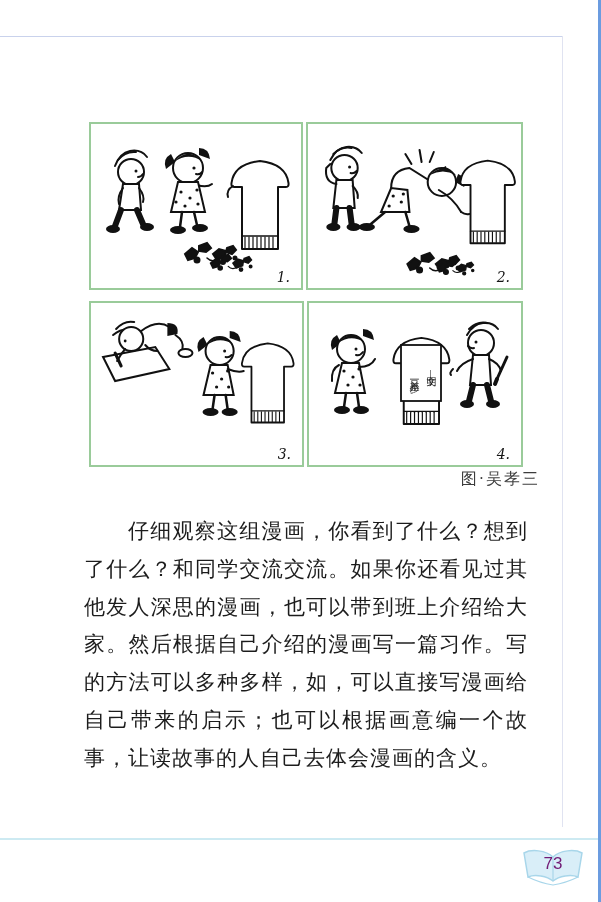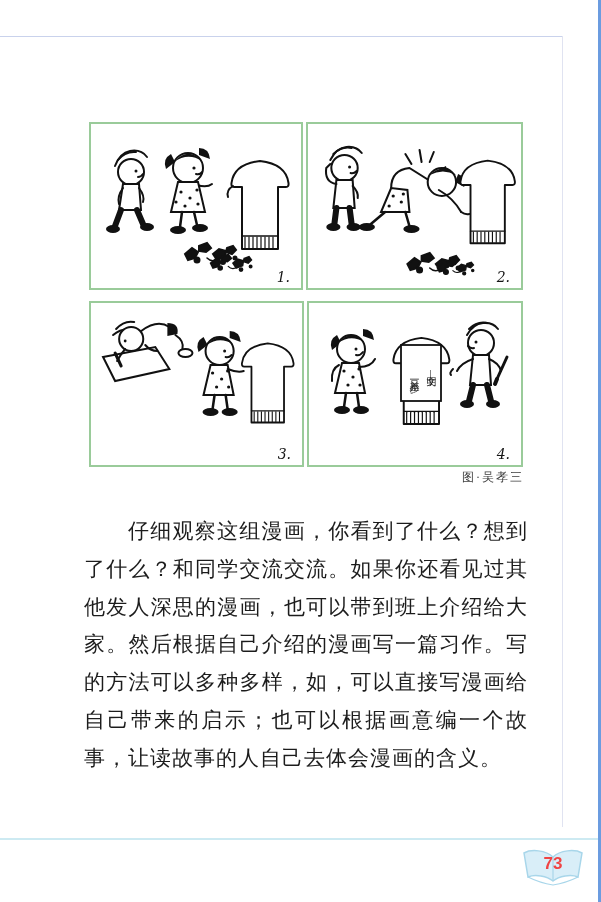--- a/index.html
+++ b/index.html
@@ -37,40 +37,40 @@
   .sign-text {
     position:absolute; left:93px; top:44px; width:38px; height:54px;
     writing-mode:vertical-rl;
     font-size:10px; line-height:17px; letter-spacing:1px;
     color:#111; text-align:center;
     font-family:"Liberation Serif", serif;
   }
   .sign-text span { display:block; }
 
   .caption {
-    position:absolute; left:304px; top:469px; width:220px;
-    text-align:right; font-size:12px; letter-spacing:2px;
+    position:absolute; left:320px; top:469px; width:220px;
+    text-align:right; font-size:16px; letter-spacing:2px;
     color:#3c3c3c;
   }
 
   .paragraph {
     position:absolute; left:84px; top:514px; width:444px;
     font-size:21px; line-height:37.8px; letter-spacing:1px;
     color:#1c1c1c;
     text-align:justify; text-justify:inter-ideograph;
     text-indent:2.1em;
     font-family:Liberation Mono, monospace;
   }
 
   .page-badge { position:absolute; left:520px; top:847px; width:66px; height:46px; }
   .page-badge .num {
     position:absolute; left:0; top:7px; width:100%;
     text-align:center;
     font-family:"Liberation Sans", sans-serif;
-    font-size:17px; font-weight:bold; color:#ef4444;
+    font-size:17px; font-weight:normal; color:#701a75;
   }
 </style>
 </head>
 <body>
 
 <div class="page">
 
   <svg width="0" height="0" style="position:absolute" aria-hidden="true">
     <defs>
       <g id="g-can">

